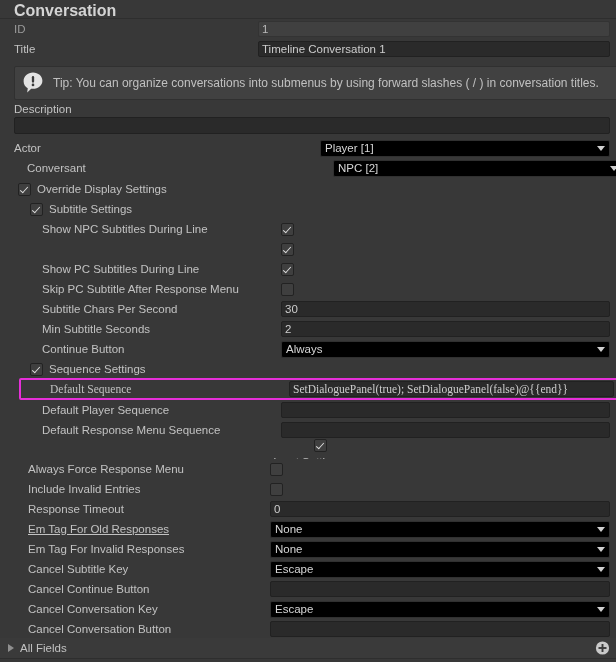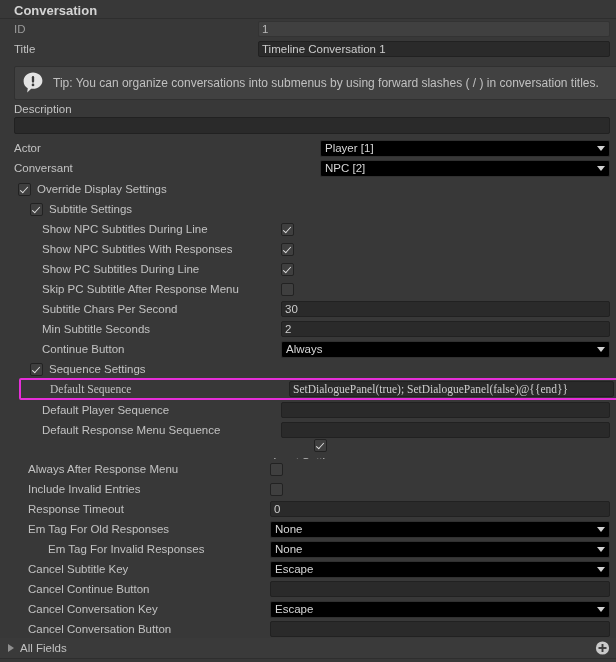--- a/index.html
+++ b/index.html
@@ -45,21 +45,21 @@
 
   
   .ind0 { padding-left: 14px; }
   .ind1 { padding-left: 22px; }
   .ind3 { padding-left: 42px; }
 
   
   .section-title {
     font-weight: bold;
     color: #d4d4d4;
-    font-size: 13px;
+    font-size: 16px;
     padding-left: 14px;
     height: 18px;
     line-height: 18px;
   }
 
   
   .field {
     background: #2a2a2a;
     border: 1px solid #212121;
     border-radius: 2px;
@@ -221,21 +221,21 @@
   <div class="field" style="position:absolute;left:14px;top:117px;width:596px;height:17px;"></div>
 
   <div class="row" style="position:absolute;left:0;top:138px;width:616px;">
     <span class="lbl ind0">Actor</span>
     <span class="dropdown" style="position:absolute;left:320px;width:290px;">
       <span>Player [1]</span>
       <span class="caret"></span>
     </span>
   </div>
 
-  <div class="row" style="position:absolute;left:0;top:158px;width:503px;">
+  <div class="row" style="position:absolute;left:13px;top:158px;width:503px;">
     <span class="lbl ind0">Conversant</span>
     <span class="dropdown" style="position:absolute;left:320px;width:290px;">
       <span>NPC [2]</span>
       <span class="caret"></span>
     </span>
   </div>
 
   <div class="row" style="position:absolute;left:0;top:179px;width:616px;">
     <span class="cbox checked" style="margin-left:18px;"></span>
     <span class="lbl" style="margin-left:6px;">Override Display Settings</span>
@@ -245,21 +245,20 @@
     <span class="cbox checked" style="margin-left:30px;"></span>
     <span class="lbl" style="margin-left:6px;">Subtitle Settings</span>
   </div>
 
   <div class="row" style="position:absolute;left:0;top:219px;width:616px;">
     <span class="lbl ind3">Show NPC Subtitles During Line</span>
     <span class="cbox checked" style="position:absolute;left:281px;"></span>
   </div>
 
   <div class="row" style="position:absolute;left:0;top:239px;width:616px;">
-    <span class="lbl ind3">Show NPC Subtitles With Responses</span>
     <span class="cbox checked" style="position:absolute;left:281px;"></span>
   </div>
 
   <div class="row" style="position:absolute;left:0;top:259px;width:616px;">
     <span class="lbl ind3">Show PC Subtitles During Line</span>
     <span class="cbox checked" style="position:absolute;left:281px;"></span>
   </div>
 
   <div class="row" style="position:absolute;left:0;top:279px;width:616px;">
     <span class="lbl ind3">Skip PC Subtitle After Response Menu</span>
@@ -304,43 +303,43 @@
     <span class="lbl ind3">Default Response Menu Sequence</span>
     <span class="field" style="position:absolute;left:281px;width:329px;"></span>
   </div>
 
   <div class="row" style="position:absolute;left:0;top:439px;width:616px;flex-direction:column;">
     <span class="cbox checked" style="margin-left:30px;"></span>
     <span class="lbl" style="margin-left:6px;">Input Settings</span>
   </div>
 
   <div class="row" style="position:absolute;left:0;top:459px;width:616px;">
-    <span class="lbl ind1" style="padding-left:28px;">Always After Response Menu</span>
+    <span class="lbl ind1" style="padding-left:28px;">Always Force Response Menu</span>
     <span class="cbox" style="position:absolute;left:270px;"></span>
   </div>
 
   <div class="row" style="position:absolute;left:0;top:479px;width:616px;">
     <span class="lbl ind1" style="padding-left:28px;">Include Invalid Entries</span>
     <span class="cbox" style="position:absolute;left:270px;"></span>
   </div>
 
   <div class="row" style="position:absolute;left:0;top:499px;width:616px;">
     <span class="lbl ind1" style="padding-left:28px;">Response Timeout</span>
     <span class="field" style="position:absolute;left:270px;width:340px;">0</span>
   </div>
 
   <div class="row" style="position:absolute;left:0;top:519px;width:616px;">
-    <span class="lbl ind1" style="padding-left:28px;">Em Tag For Old Responses</span>
+    <span class="lbl ind1" style="padding-left:28px;text-decoration:underline;">Em Tag For Old Responses</span>
     <span class="dropdown" style="position:absolute;left:270px;width:340px;">
       <span>None</span>
       <span class="caret"></span>
     </span>
   </div>
 
-  <div class="row" style="position:absolute;left:0;top:539px;width:616px;padding-left:20px;">
+  <div class="row" style="position:absolute;left:0;top:539px;width:616px;">
     <span class="lbl ind1" style="padding-left:28px;">Em Tag For Invalid Responses</span>
     <span class="dropdown" style="position:absolute;left:270px;width:340px;">
       <span>None</span>
       <span class="caret"></span>
     </span>
   </div>
 
   <div class="row" style="position:absolute;left:0;top:559px;width:616px;">
     <span class="lbl ind1" style="padding-left:28px;">Cancel Subtitle Key</span>
     <span class="dropdown" style="position:absolute;left:270px;width:340px;">

